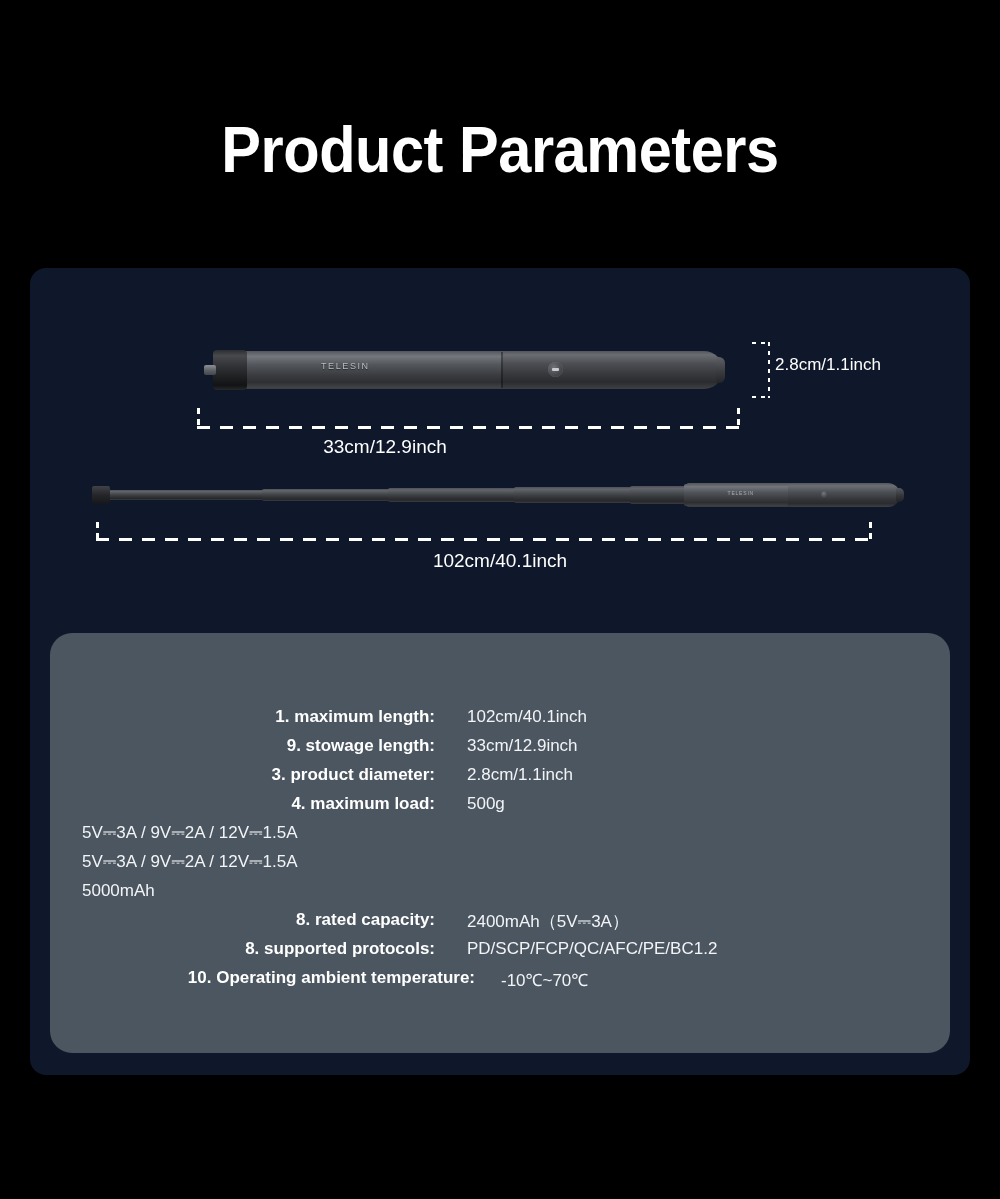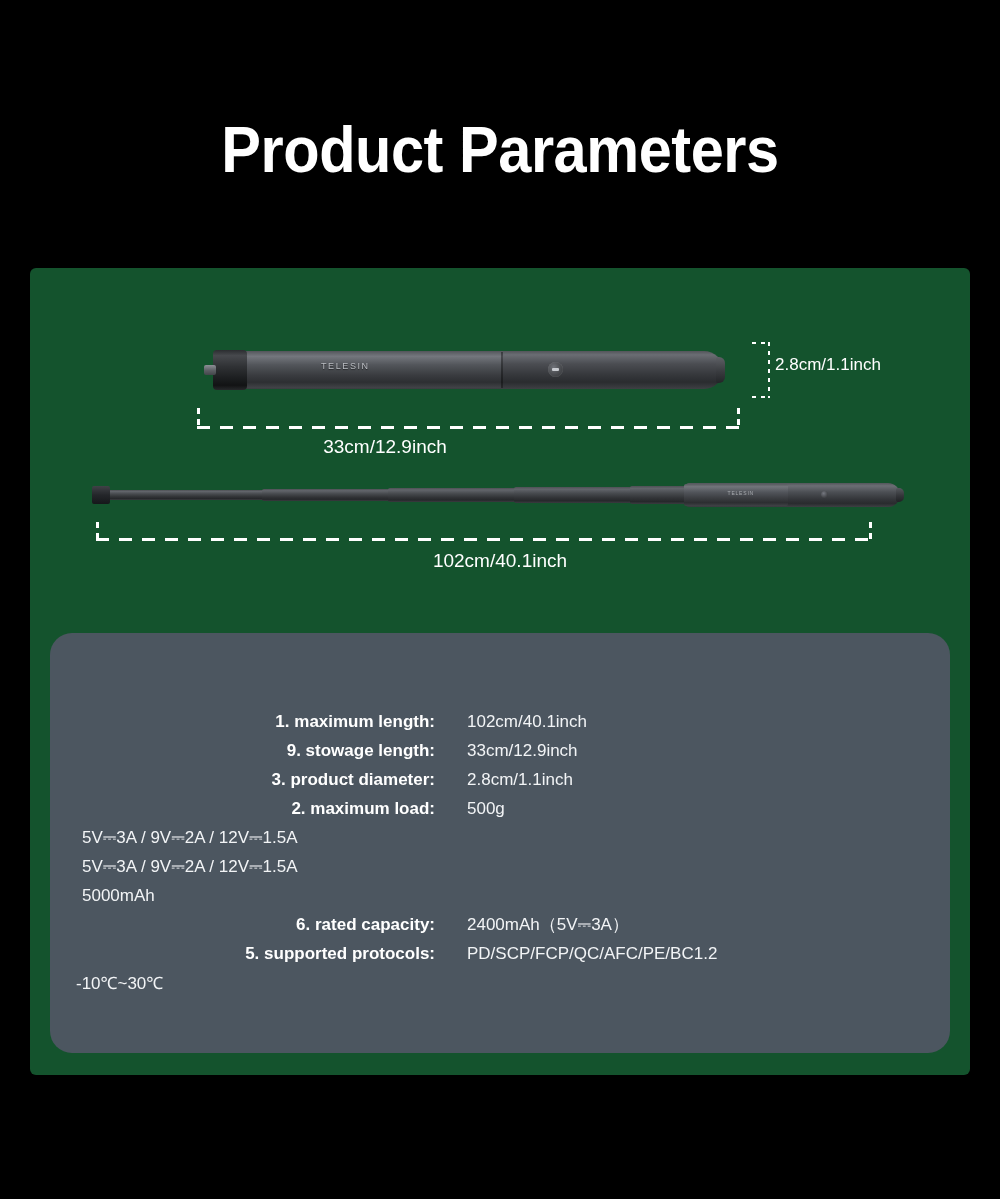--- a/index.html
+++ b/index.html
@@ -24,22 +24,22 @@
     line-height:1;
     transform:scaleX(0.93);
     white-space:nowrap;
   }
 
   
   .outer-panel {
     position:absolute;
     left:30px; top:268px;
     width:940px; height:807px;
-    background:#14532d;
-    border-radius:6px;
+    background:#0f172a;
+    border-radius:16px;
   }
 
   
   .showcase { position:absolute; left:0; top:0; width:940px; height:352px; }
 
   
   .pole-collapsed {
     position:absolute;
     left:166px; top:80px;
     width:545px; height:44px;
@@ -261,21 +261,21 @@
     border-radius:22px;
   }
 
   .spec-table {
     position:absolute;
     left:0; top:74px;
     width:900px;
   }
   .spec-row {
     display:flex;
-    align-items:center;
+    align-items:flex-start;
     height:29px;
   }
   .spec-label {
     width:385px;
     text-align:right;
     color:#ffffff;
     font-size:17px;
     font-weight:700;
     white-space:nowrap;
     padding-right:0;
@@ -357,40 +357,41 @@
       </div>
       <div class="spec-row">
         <div class="spec-label">9. stowage length:</div>
         <div class="spec-value">33cm/12.9inch</div>
       </div>
       <div class="spec-row">
         <div class="spec-label">3. product diameter:</div>
         <div class="spec-value">2.8cm/1.1inch</div>
       </div>
       <div class="spec-row">
-        <div class="spec-label">2. maximum load:</div>
+        <div class="spec-label">4. maximum load:</div>
         <div class="spec-value">500g</div>
       </div>
       <div class="spec-row">
         <div class="spec-value">5V⎓3A / 9V⎓2A / 12V⎓1.5A</div>
       </div>
       <div class="spec-row">
         <div class="spec-value">5V⎓3A / 9V⎓2A / 12V⎓1.5A</div>
       </div>
       <div class="spec-row">
         <div class="spec-value">5000mAh</div>
       </div>
       <div class="spec-row">
-        <div class="spec-label">6. rated capacity:</div>
+        <div class="spec-label">8. rated capacity:</div>
         <div class="spec-value">2400mAh（5V⎓3A）</div>
       </div>
       <div class="spec-row">
-        <div class="spec-label">5. supported protocols:</div>
+        <div class="spec-label">8. supported protocols:</div>
         <div class="spec-value">PD/SCP/FCP/QC/AFC/PE/BC1.2</div>
       </div>
       <div class="spec-row wide">
-        <div class="spec-value">-10℃~30℃</div>
+        <div class="spec-label">10. Operating ambient temperature:</div>
+        <div class="spec-value">-10℃~70℃</div>
       </div>
 
     </div>
   </div>
 
 </div>
 
 </body></html>

